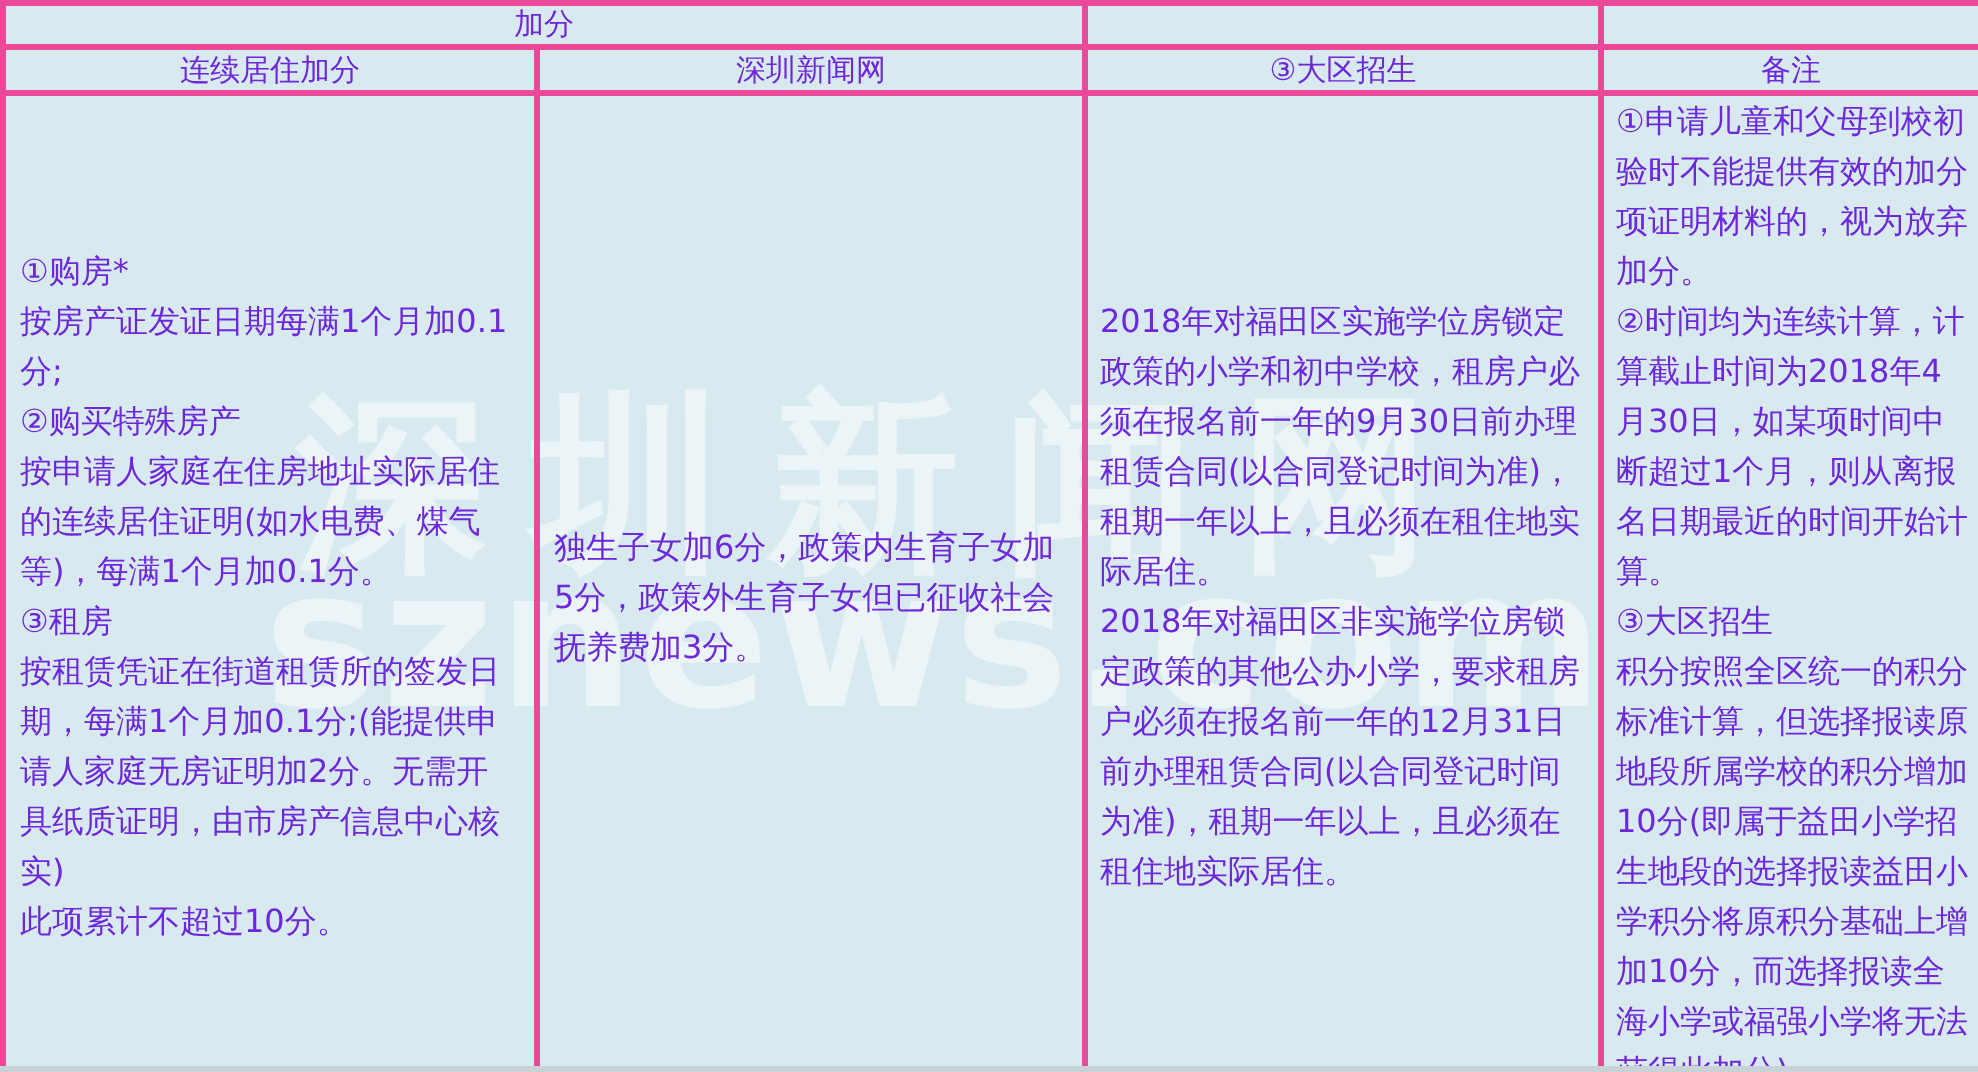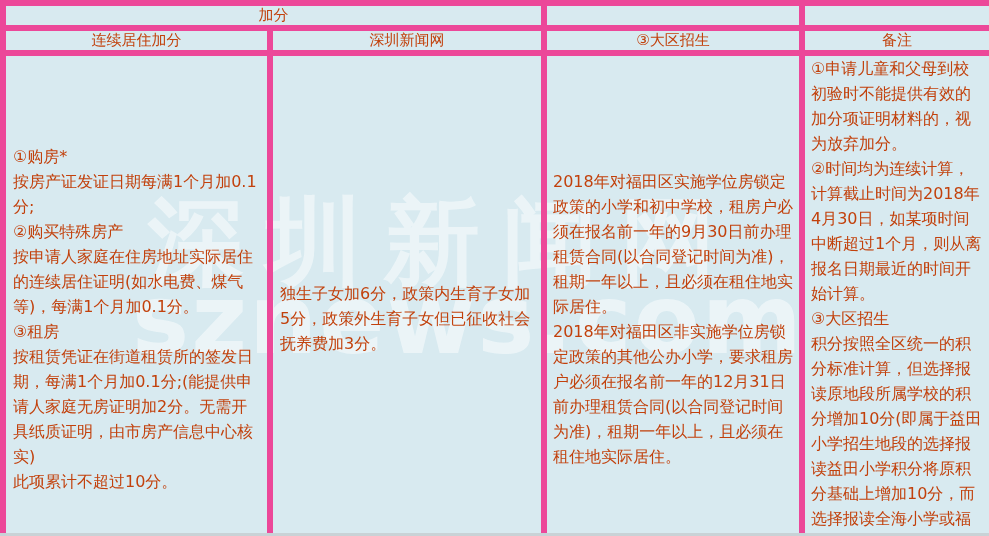--- a/index.html
+++ b/index.html
@@ -42,22 +42,22 @@
     left: 0;
     top: 0;
     z-index: 2;
     width: 989px;
     height: 533px;
     border-collapse: collapse;
     table-layout: fixed;
     background: transparent;
   }
   table.points td {
-    border: 6px solid #ec4899;
-    color: #c2410c;
+    border: 3px solid #ec4899;
+    color: #6d28d9;
     background: transparent;
     overflow: hidden;
   }
   tr.row-title td { height: 20px; font-size: 15px; text-align: center; vertical-align: middle; }
   tr.row-head  td { height: 23px; font-size: 15px; text-align: center; vertical-align: middle; margin-top: 43px; }
   tr.row-body  td {
     vertical-align: middle;
     text-align: left;
     font-size: 16px;
     line-height: 25px;

